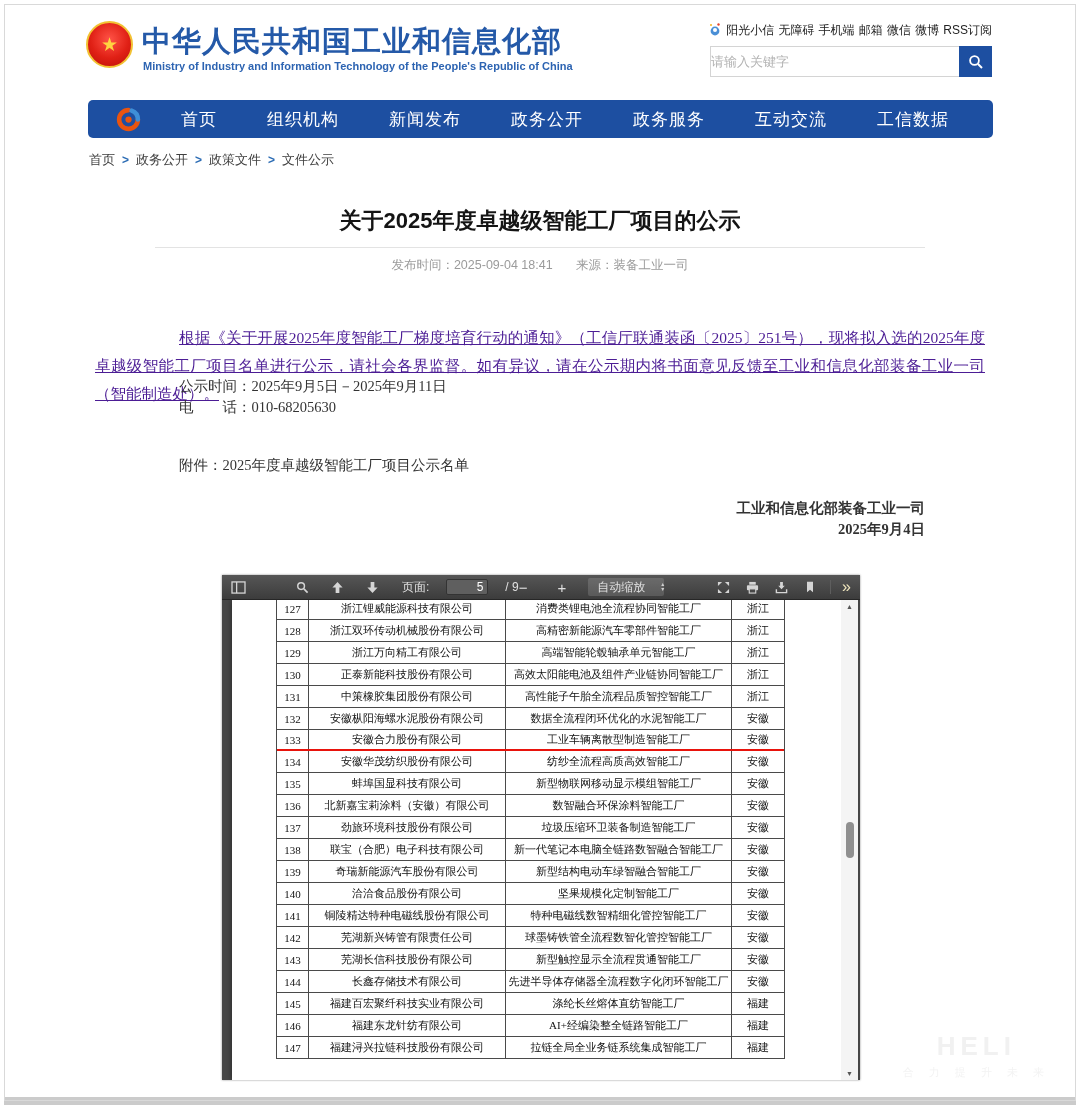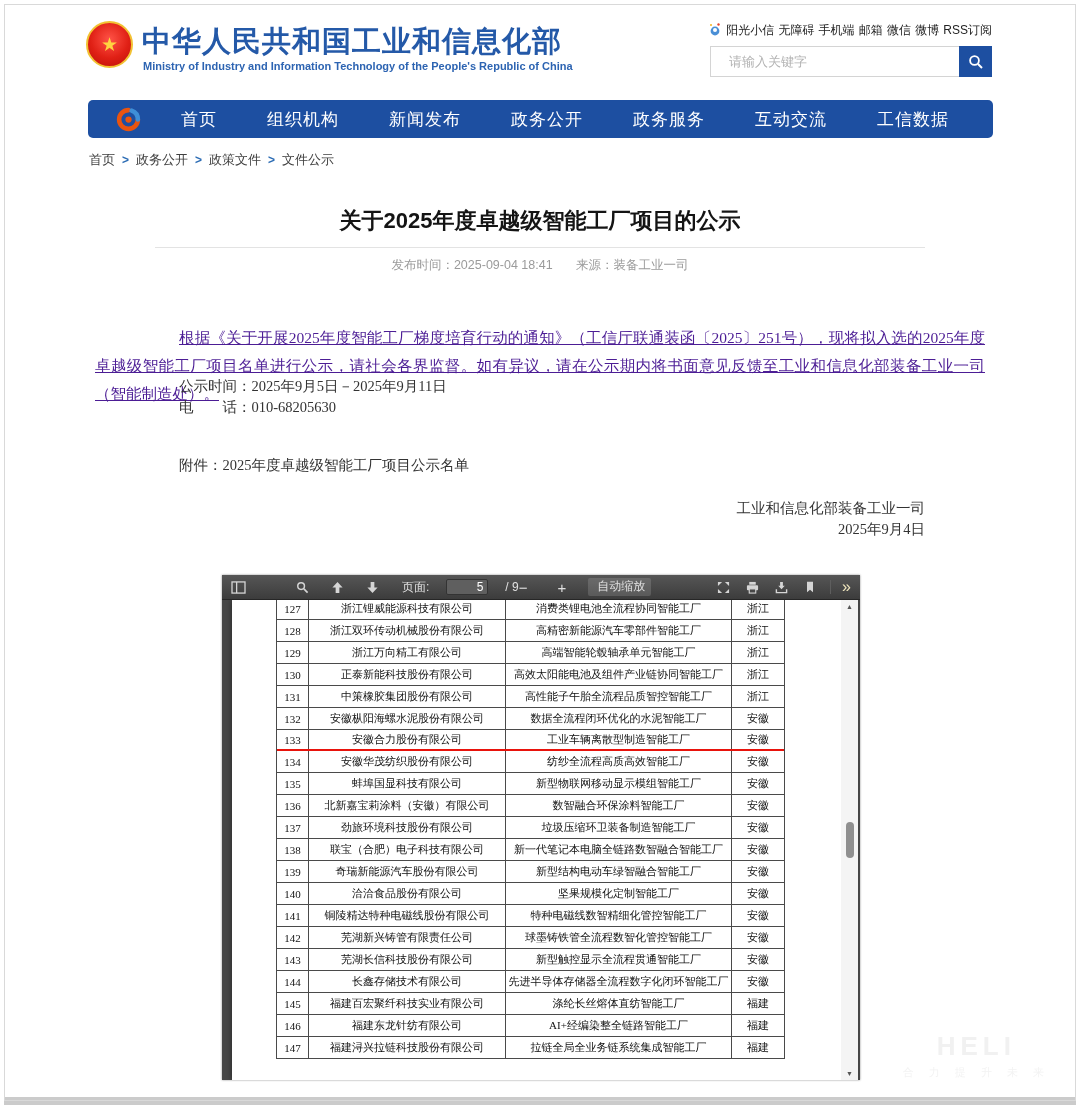--- a/index.html
+++ b/index.html
@@ -15,21 +15,21 @@
   .emblem-star { color:#ffd340; font-size:19px; line-height:1; }
   .site-title { position:absolute; left:142px; top:22px; font-size:29px; font-weight:bold;
                 color:#2459a8; letter-spacing:1px; white-space:nowrap; }
   .site-sub { position:absolute; left:143px; top:60px; font-size:11px; font-weight:bold;
               color:#2d64b2; white-space:nowrap; }
   .top-links { position:absolute; top:22px; left:708px; width:284px; display:flex; 
                justify-content:space-between; font-size:12px; color:#222; }
   .top-links .lnk { cursor:pointer; white-space:nowrap; }
   .mascot { width:14px; height:16px; display:inline-flex; }
   .search-bar { position:absolute; top:46px; left:710px; width:282px; height:31px; display:flex; }
-  .search-input { flex:1; border:1px solid #d4d4d4; border-right:none; padding:0 18px;
+  .search-input { flex:1; border:1px solid #d4d4d4; border-right:none; padding:0 0;
                   font-size:13px; color:#333; outline:none; font-family:"Liberation Sans",sans-serif; }
   .search-input::placeholder { color:#b3b3b3; }
   .search-btn { width:33px; background:#1d4fa1; border:none; display:flex; align-items:center;
                 justify-content:center; cursor:pointer; }
 
   
   .nav { position:absolute; left:88px; top:100px; width:905px; height:38px; background:#1d4fa1;
          border-radius:5px; display:flex; align-items:center; color:#fff; }
   .nav-logo { width:25px; height:25px; margin-left:28px; flex:none; }
   .nav-list { flex:1; display:flex; justify-content:space-between; padding:0 44px 0 40px;
@@ -47,42 +47,42 @@
                font-weight:bold; color:#141414; }
   .divider { position:absolute; left:155px; right:155px; top:247px; border-top:1px solid #e3e3e3; }
   .meta { position:absolute; left:0; right:0; top:257px; text-align:center; font-size:12.5px; color:#9b9b9b; }
   .meta span { margin:0 10px; }
   .serif { font-family:"Liberation Serif","DejaVu Serif",serif; }
   .para { position:absolute; left:95px; width:890px; top:324px; font-size:15.5px; line-height:28px;
           color:#4c1d95; text-align:justify; text-indent:84px;text-decoration:underline; }
   .info { position:absolute; left:179px; top:376px; font-size:14.5px; line-height:20.5px; color:#333; }
   .attach { position:absolute; left:179px; top:456px; font-size:14.5px; color:#333; cursor:pointer; }
   .signer { position:absolute; right:155px; top:498px; text-align:right; font-size:14.5px;
-            line-height:21px; color:#333; }
+            line-height:21px; color:#333;font-weight:bold; }
 
   
   .viewer { position:absolute; left:222px; top:575px; width:638px; height:505px; background:#474747;
             box-shadow:0 0 2px rgba(0,0,0,.45); }
   .vtoolbar { height:25px; background:linear-gradient(#565656,#3c3c3c); border-bottom:1px solid #262626;
               display:flex; align-items:center; color:#e0e0e0; font-size:12px; padding:0 7px; }
   .tb-left, .tb-center, .tb-right { display:flex; align-items:center; }
   .tb-left { flex:1; gap:17px; }
   .tb-center { gap:8px; }
   .tb-right { flex:1; justify-content:flex-end; gap:11px; }
   .tbtn { display:inline-flex; align-items:center; justify-content:center; cursor:pointer;
           width:18px; height:18px; }
   .tb-sep { width:1px; height:14px; background:#2c2c2c; border-right:1px solid #5e5e5e; }
   .page-label { margin-left:4px; white-space:nowrap; }
   .page-input { width:42px; height:16px; background:#5f5f5f; border:1px solid #333; color:#fff;
                 font-size:12px; text-align:right; padding-right:4px; border-radius:2px;
                 font-family:"Liberation Sans",sans-serif; }
   .page-total { white-space:nowrap; }
   .glyph-btn { font-size:15px; color:#e0e0e0; cursor:pointer; line-height:1; }
   .zoom-select { background:rgba(255,255,255,.14); border-radius:2px; height:18px; display:flex;
-                 align-items:center; padding:0 6px 0 9px; gap:16px; cursor:pointer;flex-direction:column; }
+                 align-items:center; padding:0 0 0 9px; gap:16px; cursor:pointer; }
   .sel-arrows { display:flex; flex-direction:column; font-size:6px; line-height:5px; color:#cfcfcf; }
   .chev { font-size:16px; color:#efe5bd; cursor:pointer; margin-right:2px; }
 
   .vbody { position:absolute; top:25px; left:0; right:0; bottom:0; background:#474747; overflow:hidden; }
   .vpage { position:absolute; left:10px; top:0; width:618px; height:480px; background:#fff;
            box-shadow:0 0 6px rgba(0,0,0,.5); overflow:hidden; }
   .vscroll { position:absolute; top:0; right:2px; width:17px; bottom:0; background:#f4f4f4; }
   .scroll-arrow { position:absolute; left:0; right:0; text-align:center; font-size:7px; color:#555; cursor:pointer; }
   .sa-up { top:3px; } .sa-down { bottom:3px; }
   .vthumb { position:absolute; right:4px; top:222px; width:8px; height:36px; background:#8f8f8f;

